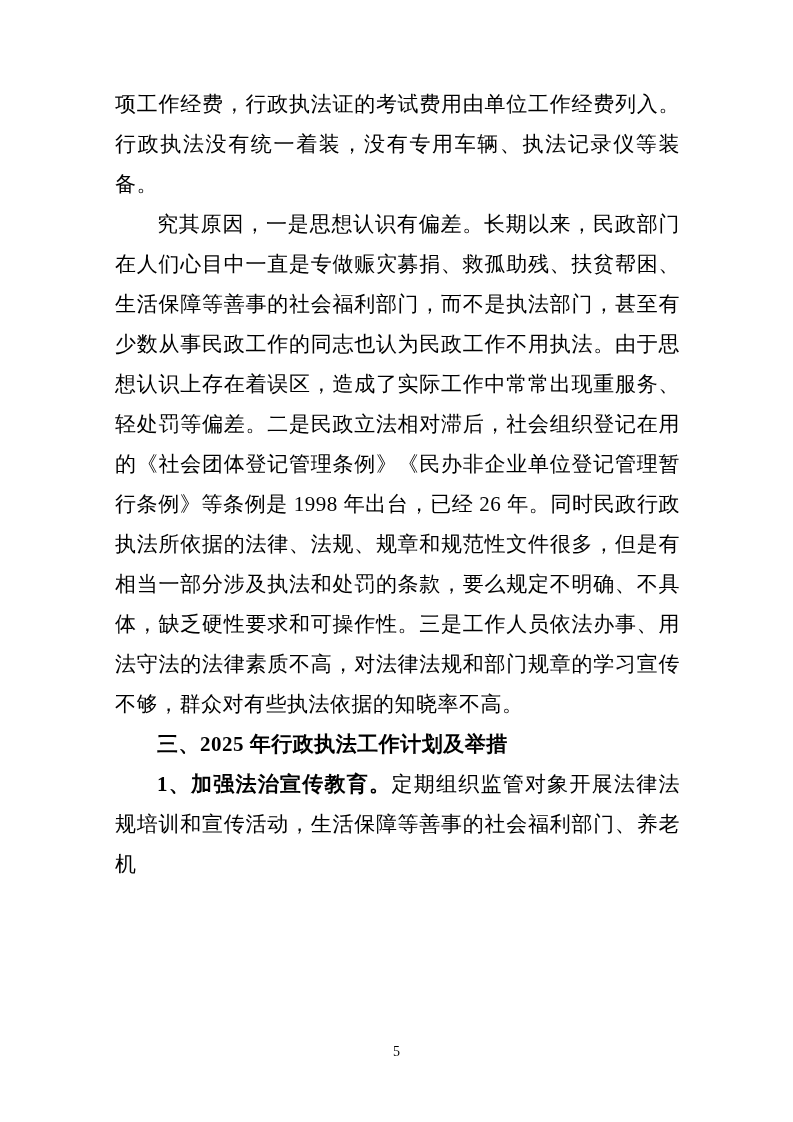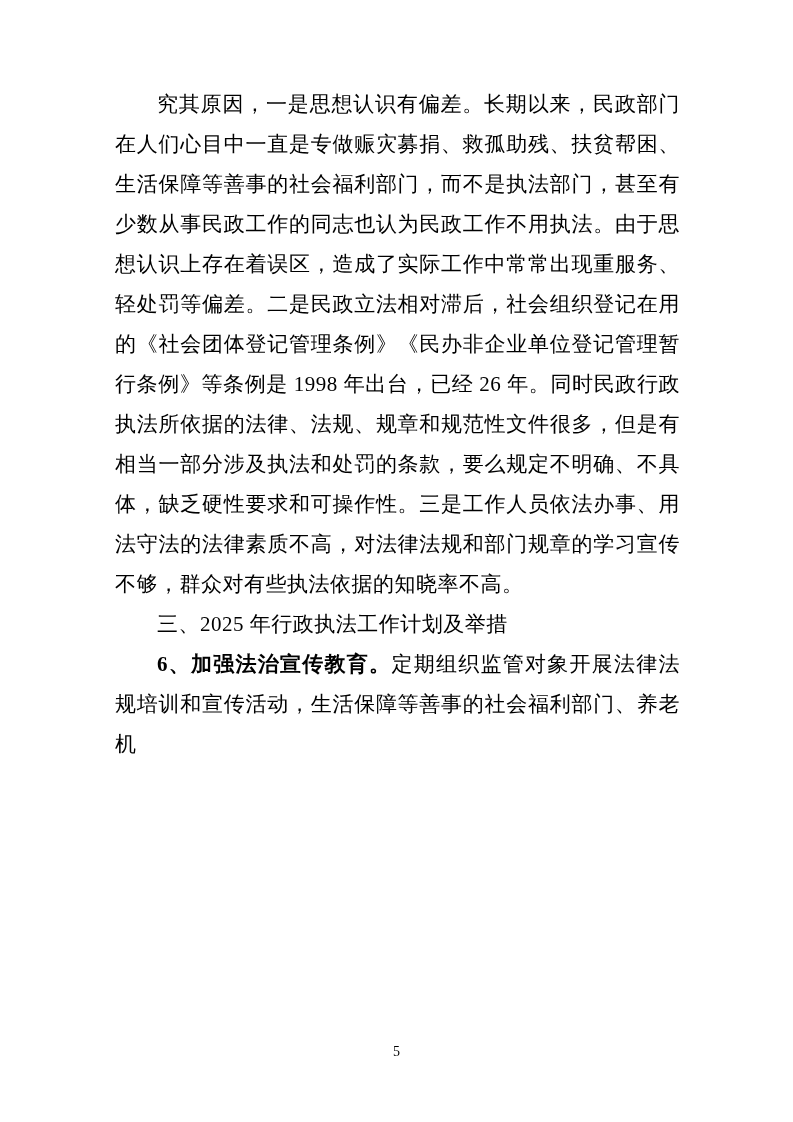--- a/index.html
+++ b/index.html
@@ -27,39 +27,40 @@
     font-size: 21px;
     line-height: 40px;
     text-align: justify;
     letter-spacing: 0.5px;
     word-break: break-all;
   }
   .indent {
     text-indent: 2em;
   }
   .heading {
-    font-weight: normal;
+    font-weight: bold;
   }
   .lead {
     font-weight: bold;
   }
   .page-number {
     position: absolute;
     left: 0;
     bottom: 62px;
     width: 100%;
     text-align: center;
     font-size: 14px;
     font-family: "Liberation Serif", "DejaVu Serif", serif;
     color: #000000;
   }
 </style>
 </head>
 <body>
 
 <div class="page">
   <div class="content">
+    <p class="para">项工作经费，行政执法证的考试费用由单位工作经费列入。行政执法没有统一着装，没有专用车辆、执法记录仪等装备。</p>
     <p class="para indent">究其原因，一是思想认识有偏差。长期以来，民政部门在人们心目中一直是专做赈灾募捐、救孤助残、扶贫帮困、生活保障等善事的社会福利部门，而不是执法部门，甚至有少数从事民政工作的同志也认为民政工作不用执法。由于思想认识上存在着误区，造成了实际工作中常常出现重服务、轻处罚等偏差。二是民政立法相对滞后，社会组织登记在用的《社会团体登记管理条例》《民办非企业单位登记管理暂行条例》等条例是 1998 年出台，已经 26 年。同时民政行政执法所依据的法律、法规、规章和规范性文件很多，但是有相当一部分涉及执法和处罚的条款，要么规定不明确、不具体，缺乏硬性要求和可操作性。三是工作人员依法办事、用法守法的法律素质不高，对法律法规和部门规章的学习宣传不够，群众对有些执法依据的知晓率不高。</p>
     <p class="para indent heading">三、2025 年行政执法工作计划及举措</p>
-    <p class="para indent"><span class="lead">6、加强法治宣传教育。</span><span>定期组织监管对象开展法律法规培训和宣传活动，生活保障等善事的社会福利部门、养老机</span></p>
+    <p class="para indent"><span class="lead">1、加强法治宣传教育。</span><span>定期组织监管对象开展法律法规培训和宣传活动，生活保障等善事的社会福利部门、养老机</span></p>
   </div>
   <div class="page-number">5</div>
 </div>
 
 </body></html>

